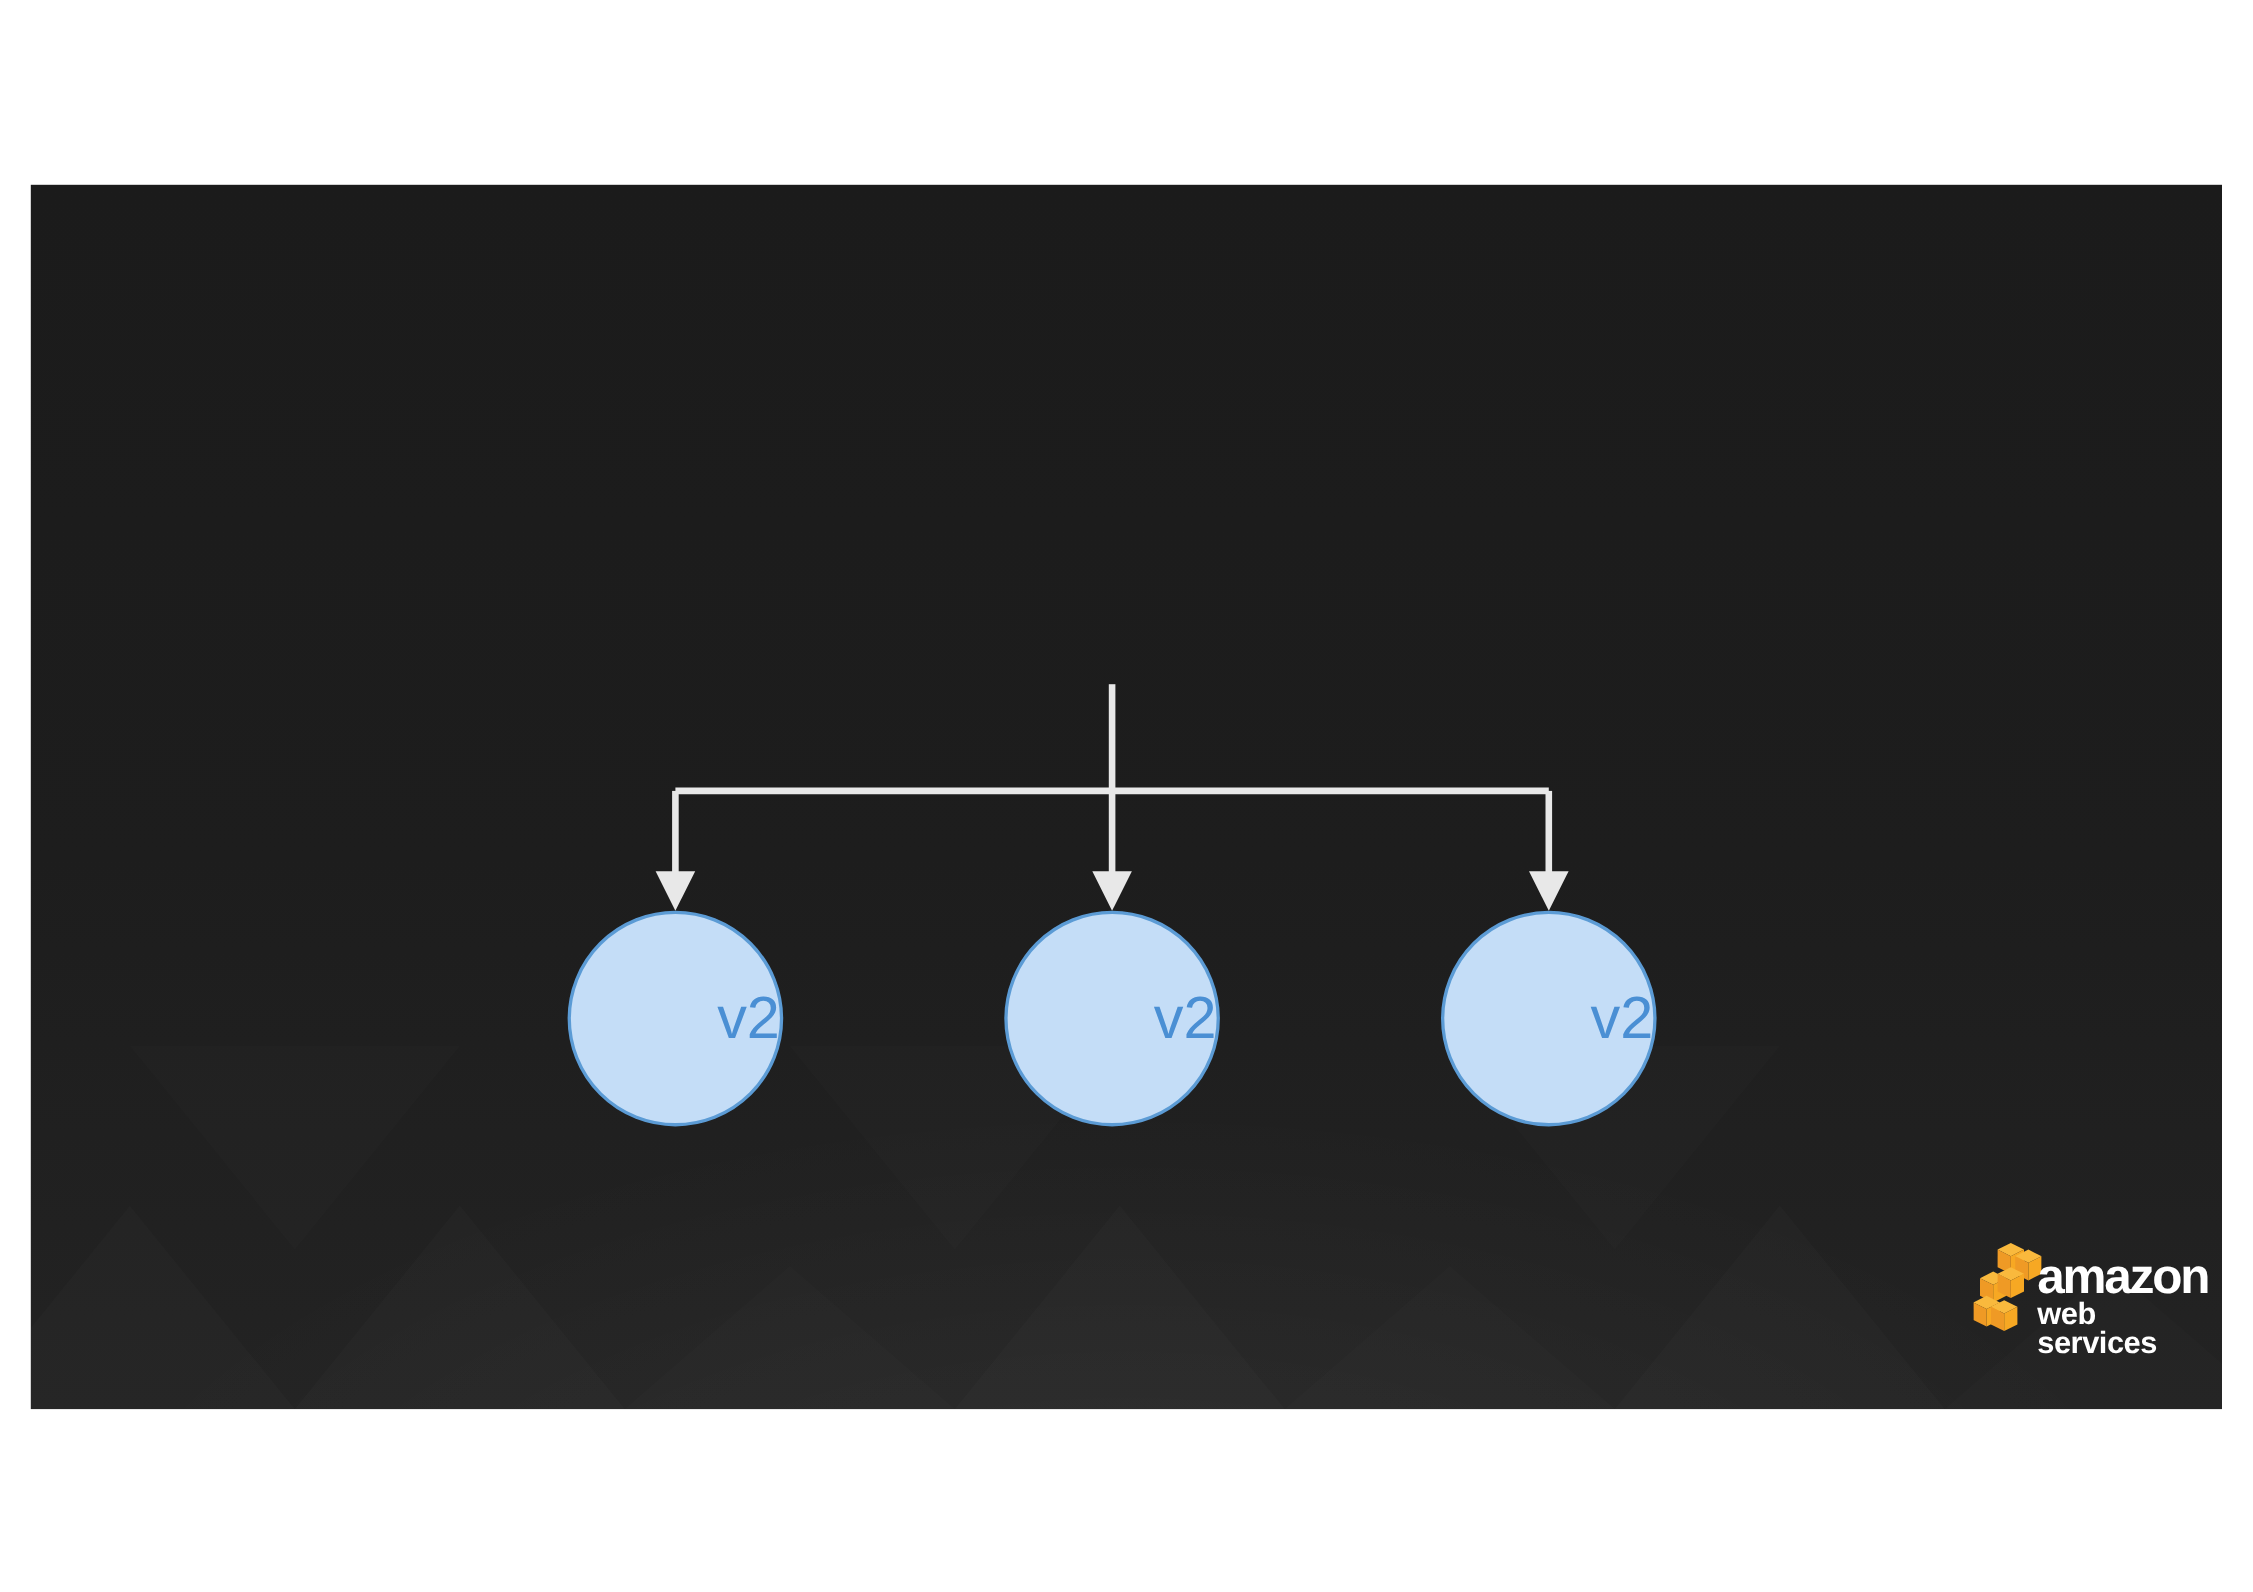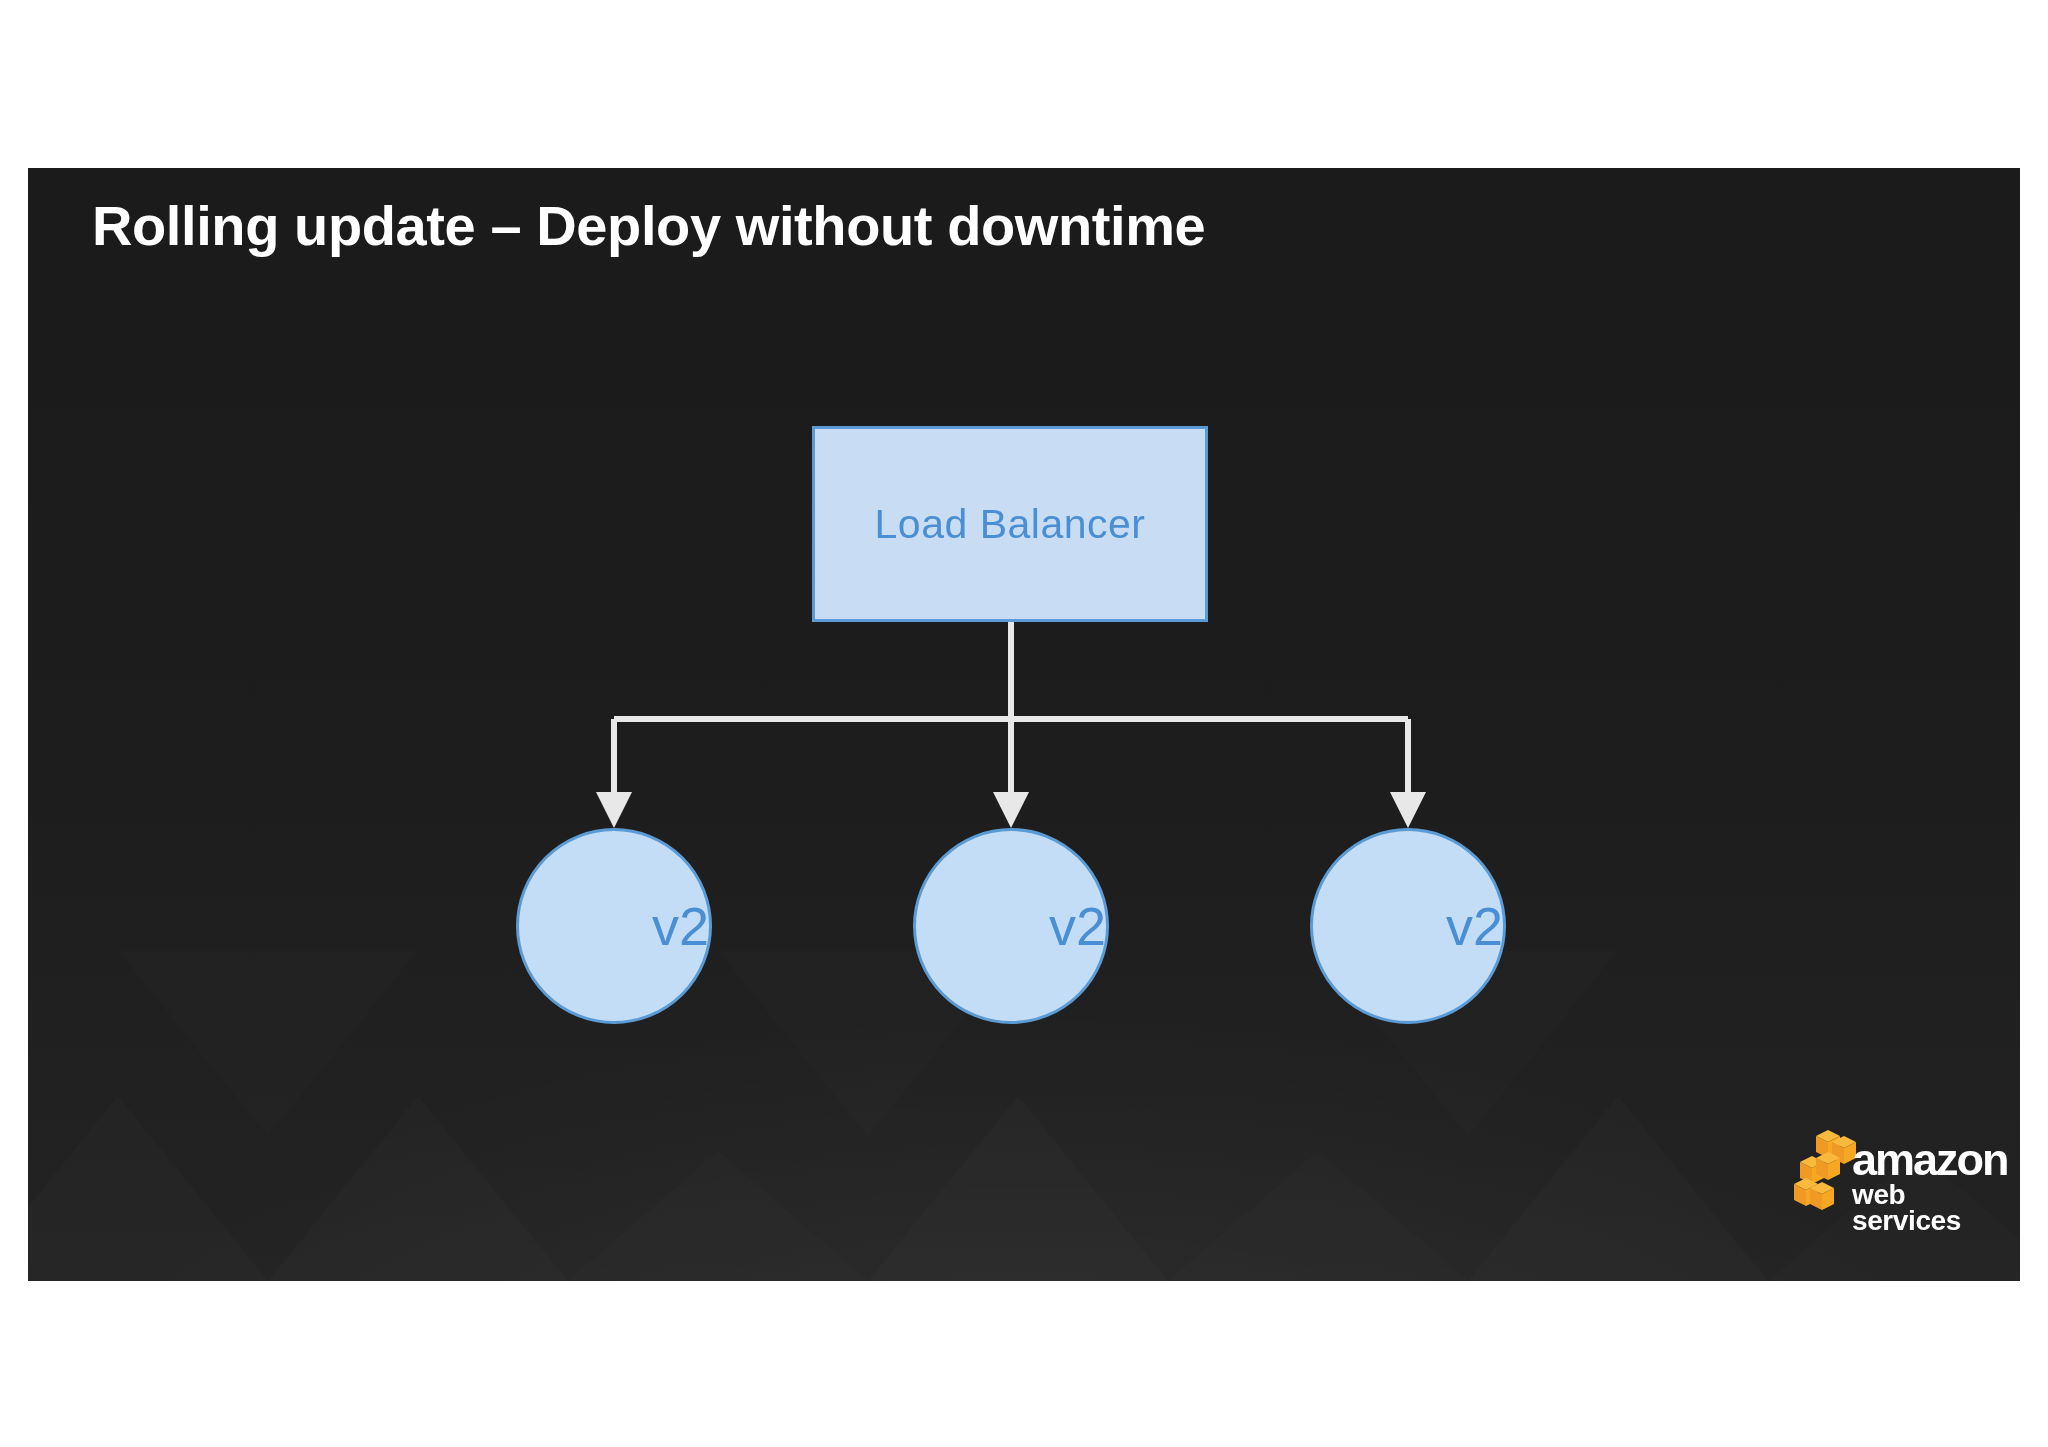--- a/index.html
+++ b/index.html
@@ -191,40 +191,36 @@
           <path d="M 983 551 L 983 632"></path>
           <path d="M 1380 551 L 1380 632"></path>
         </g>
         <g fill="#e8e8e8">
           <polygon points="586,660 568,624 604,624"></polygon>
           <polygon points="983,660 965,624 1001,624"></polygon>
           <polygon points="1380,660 1362,624 1398,624"></polygon>
         </g>
       </svg>
 
-      <div class="lb-box">
-        <span class="lb-label">Load Balancer</span>
-      </div>
 
       <div class="node-circle node-0">
         <span class="node-label">v2</span>
       </div>
 
       <div class="node-circle node-1">
         <span class="node-label">v2</span>
       </div>
 
       <div class="node-circle node-2">
         <span class="node-label">v2</span>
       </div>
 
     </div>
   </div>
 
-  <div id="title">Rolling update – Deploy without downtime</div>
 
   <div id="aws-logo">
     <svg width="62" height="102" viewBox="0 0 62 102">
       <g>
 
         <polygon points="22,8 34,2 46,8 34,14" fill="#f9b93d"></polygon>
         <polygon points="22,8 34,14 34,30 22,24" fill="#ef9a25"></polygon>
         <polygon points="46,8 34,14 34,30 46,24" fill="#f7a823"></polygon>
 
         <polygon points="38,14 50,8 62,14 50,20" fill="#f9b93d"></polygon>

